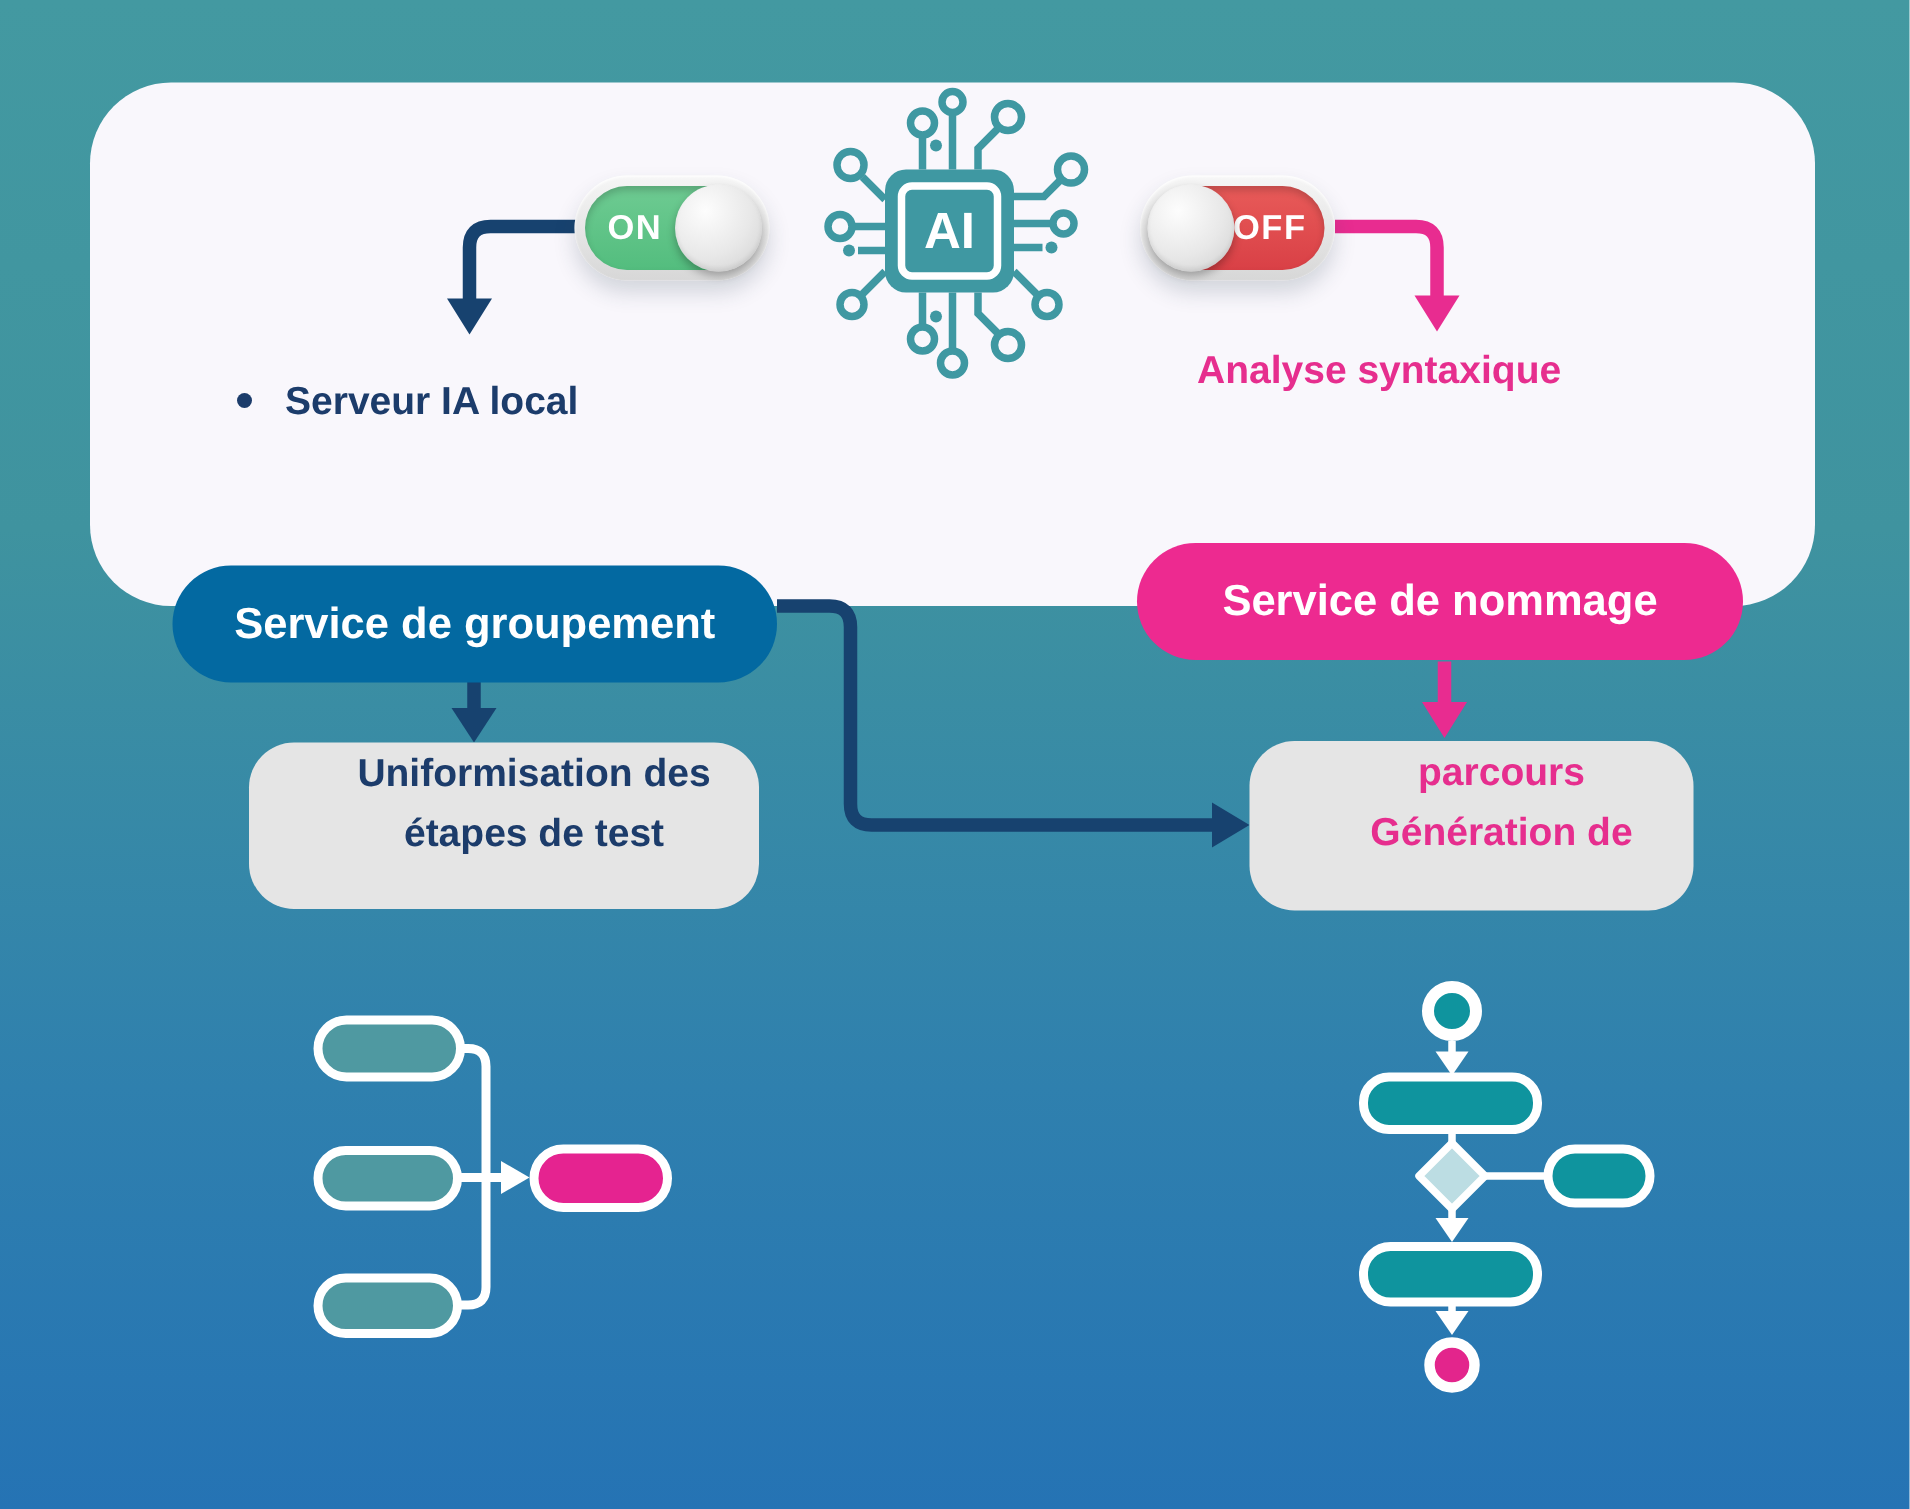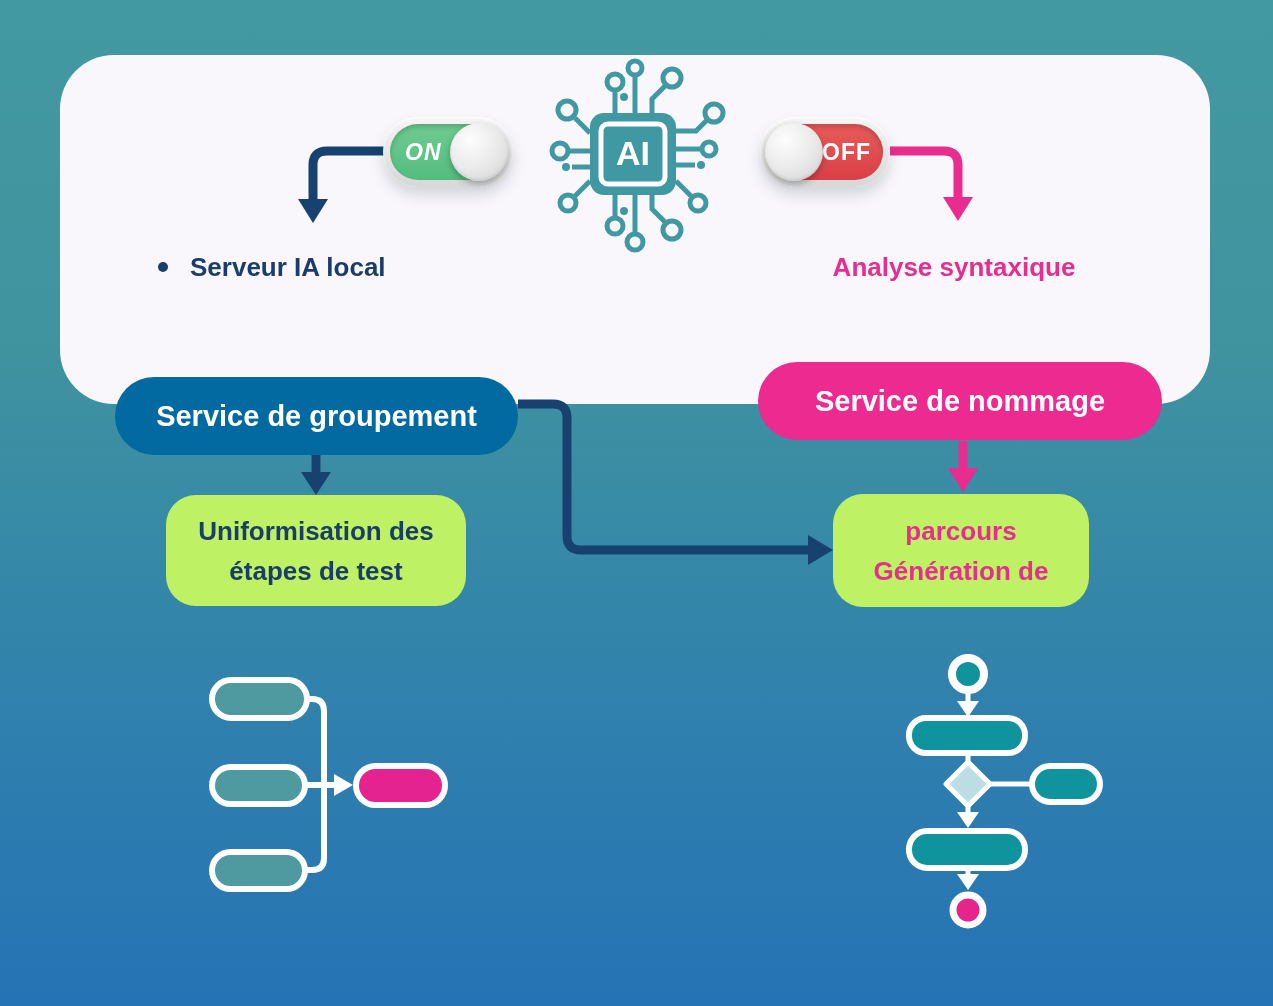--- a/index.html
+++ b/index.html
@@ -19,46 +19,46 @@
   
   .toggle{width:130px;height:70px;border-radius:35px;
     background:linear-gradient(180deg,#f6f6f6,#d7d7d7);
     box-shadow:0 8px 14px rgba(40,60,80,.18), inset 0 1px 2px #ffffff;}
   .toggle .track{position:absolute;inset:7px;border-radius:28px;
     box-shadow:inset 0 3px 5px rgba(0,0,0,.18);}
   .toggle-on .track{background:linear-gradient(180deg,#6ecb92,#53bd7e);}
   .toggle-off .track{background:linear-gradient(180deg,#e85b59,#d94046);}
   .toggle .t-label{position:absolute;top:50%;transform:translateY(-50%);
     color:#fff;font-size:23px;letter-spacing:1px;}
-  .toggle-on .t-label{left:22px;font-style:italic;}
+  .toggle-on .t-label{left:22px;}
   .toggle-off .t-label{right:19px;margin-left:24px;}
   .toggle .knob{position:absolute;top:6px;width:58px;height:58px;border-radius:50%;
     background:radial-gradient(circle at 35% 30%,#fdfdfd 0%,#e8e8e8 55%,#cfcfcf 100%);
     box-shadow:0 3px 6px rgba(0,0,0,.28), inset 0 -2px 3px rgba(0,0,0,.08);}
   .toggle-on .knob{right:5px;}
   .toggle-off .knob{left:5px;}
 
   
   .server-list{left:158px;top:246px;color:#1c3c6b;font-size:26px;}
   .server-item{display:flex;align-items:center;height:42px;}
   .bullet-dot{width:10px;height:10px;border-radius:50%;background:#1c3c6b;
     margin-right:22px;flex:0 0 auto;}
-  .method-text{left:798px;top:248px;width:312px;text-align:center;
+  .method-text{left:798px;top:227px;width:312px;
     color:#e62e8e;font-size:26px;line-height:39px;}
 
   
   .service-pill{height:78px;border-radius:39px;color:#ffffff;font-size:29px;
     display:flex;align-items:center;justify-content:center;}
   .pill-groupement{left:115px;top:366px;width:403px;background:#0369a1;margin-top:11px;}
   .pill-nommage{left:758px;top:362px;width:404px;background:#ed2a90;}
 
   
-  .outcome-box{background:#bef264;border-radius:30px;text-align:center;
-    display:flex;flex-direction:column;justify-content:center;
-    font-size:26px;line-height:40px;}
+  .outcome-box{background:#e5e5e5;border-radius:30px;text-align:center;
+    display:flex;flex-direction:column;
+    font-size:26px;line-height:40px;padding-left:40px;}
   .box-uniformisation{left:166px;top:495px;width:300px;height:111px;color:#1c3c6b;}
   .box-generation{left:833px;top:494px;width:256px;height:113px;color:#e62e8e;}
 
   svg{display:block;}
 </style>
 </head>
 <body>
 
 <div class="abs card"></div>
 

